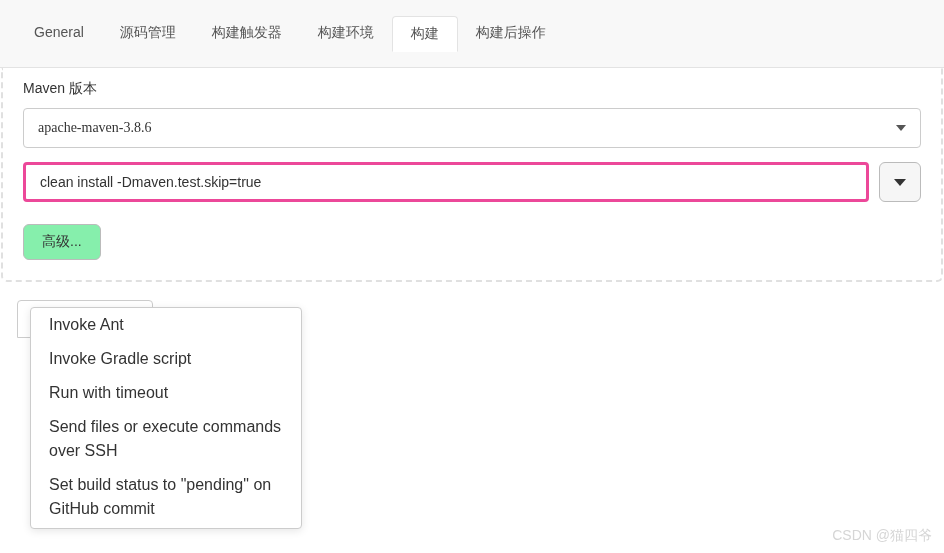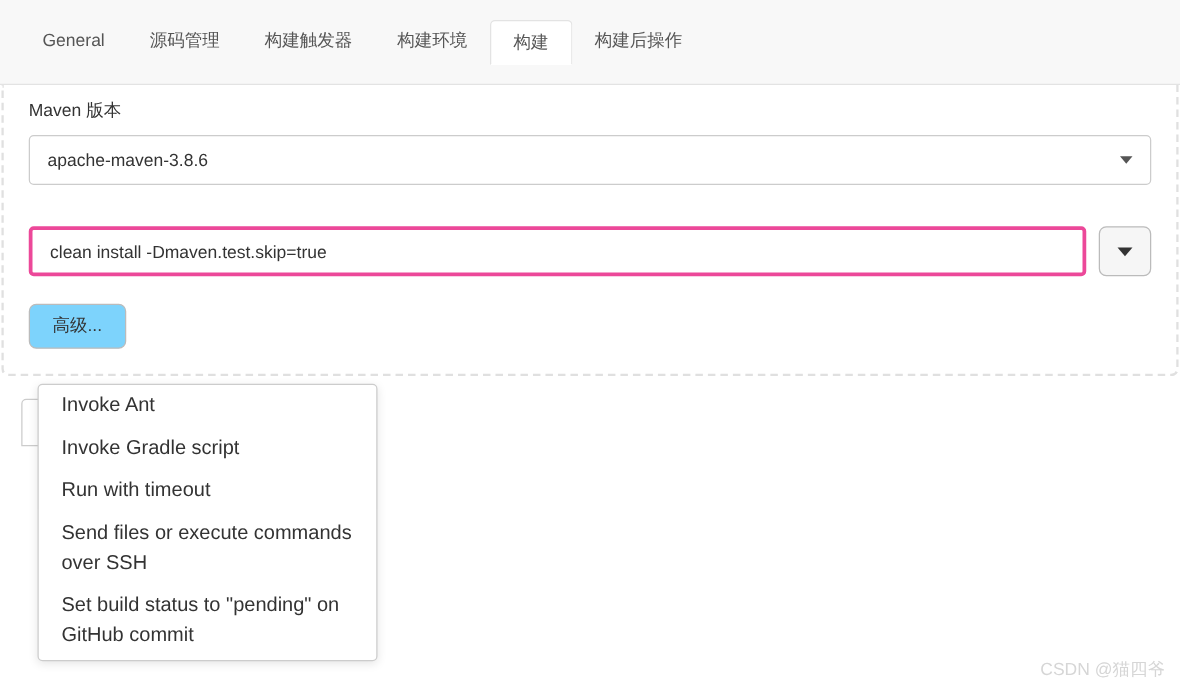--- a/index.html
+++ b/index.html
@@ -46,21 +46,22 @@
       border-top-left-radius: 0;
       border-top-right-radius: 0;
     }
     .section-label-cut {
       font-size: 14px;
       color: #333;
       margin-bottom: 10px;
       margin-top: -4px;
     }
     .select-wrapper {
-      margin-bottom: 33px;
+      margin-bottom: 14px;
+      font-family: Liberation Serif, serif;
     }
     .select {
       width: 100%;
       height: 40px;
       border: 1px solid #ccc;
       border-radius: 4px;
       padding: 0 14px;
       font-size: 14px;
       background: #fff;
       display: flex;
@@ -107,21 +108,21 @@
     }
     .arrow-down {
       width: 0; height: 0;
       border-left: 6px solid transparent;
       border-right: 6px solid transparent;
       border-top: 7px solid #333;
     }
     .btn {
       border: 1px solid #bbb;
       border-radius: 6px;
-      background: #7dd3fc;
+      background: #86efac;
       padding: 8px 18px;
       font-size: 14px;
       cursor: pointer;
       color: #333;
     }
     .add-step {
       margin-top: 18px;
       padding-left: 16px;
     }
     .add-step-btn {

